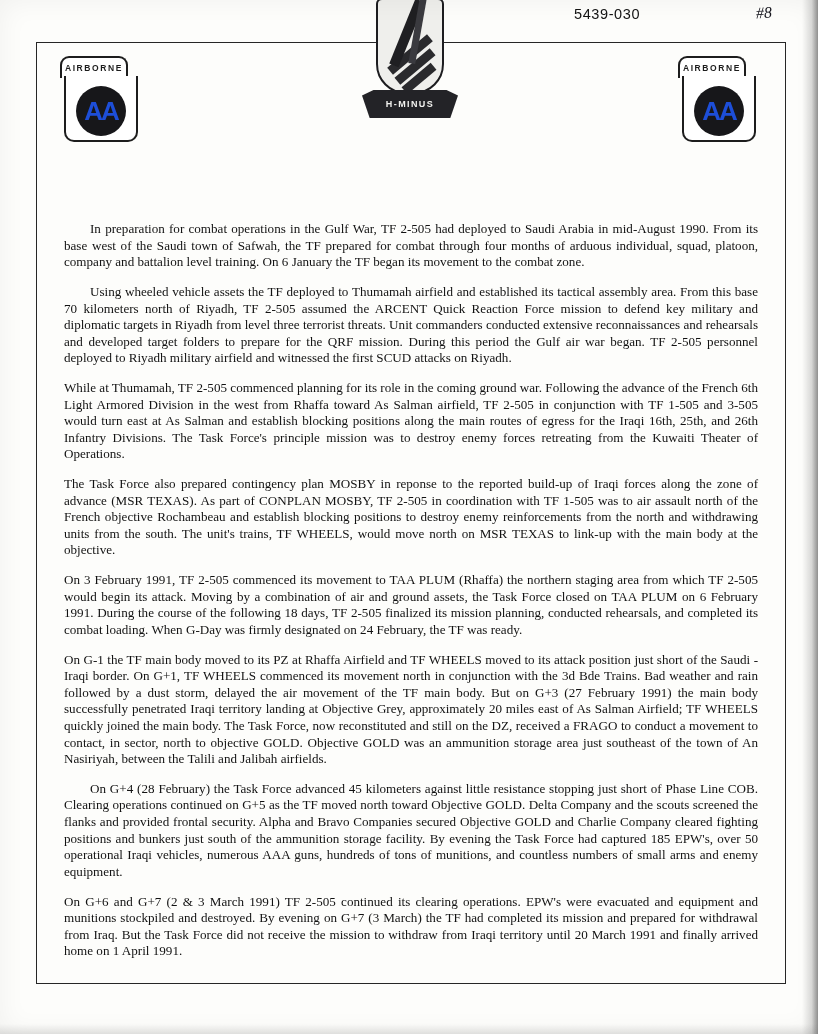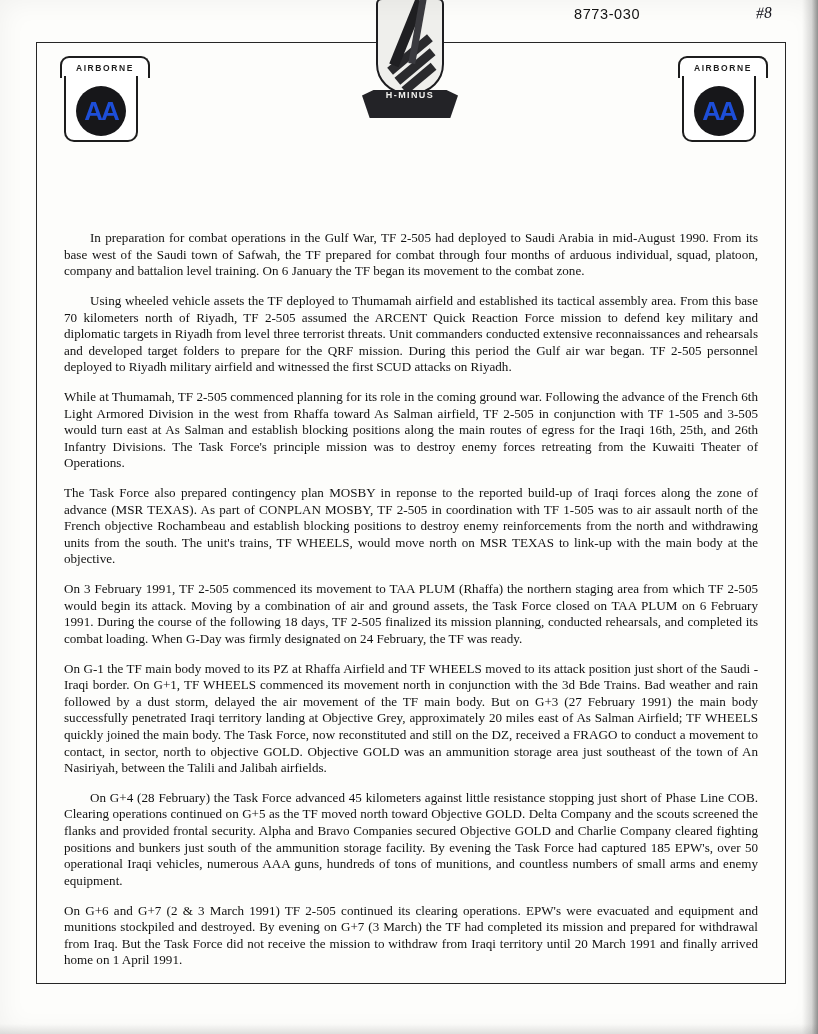--- a/index.html
+++ b/index.html
@@ -100,21 +100,21 @@
     width: 82px;
     height: 86px;
   }
   .patch.left { left: 24px; }
   .patch.right { left: 642px; }
 
   .patch .tab {
     position: absolute;
     top: 0;
     left: 0;
-    width: 90px;
+    width: 68px;
     height: 22px;
     border: 2px solid #1d1d1d;
     border-bottom: none;
     border-radius: 9px 9px 0 0;
     background: #ffffff;
     box-sizing: border-box;
     display: flex;
     align-items: center;
     justify-content: center;
   }
@@ -218,36 +218,36 @@
   .crest .ribbon {
     position: absolute;
     left: 16px;
     top: 126px;
     width: 96px;
     height: 28px;
     background: #232327;
     border-radius: 4px;
     clip-path: polygon(0% 20%, 12% 0%, 88% 0%, 100% 20%, 92% 100%, 8% 100%);
     display: flex;
-    align-items: flex-start;
+    align-items: center;
     justify-content: center;
   }
   .crest .ribbon span {
     font-family: "Liberation Sans", sans-serif;
     font-size: 9px;
     letter-spacing: 1.4px;
     color: #f2f2ef;
     font-weight: bold;
   }
 
   
   .body-text {
     position: absolute;
     left: 64px;
-    top: 217px;
+    top: 208px;
     width: 694px;
   }
   .para {
     font-family: "Liberation Serif", serif;
     font-size: 13.1px;
     line-height: 16.6px;
     text-align: justify;
     color: #121212;
     margin-bottom: 11px;
     letter-spacing: 0.0px;
@@ -256,21 +256,21 @@
   .para.indent {
     text-indent: 26px;
   }
   .para:last-child { margin-bottom: 12px; }
 </style>
 </head>
 <body>
 
 <div class="scan-page">
 
-  <div class="doc-number">8773-030</div>
+  <div class="doc-number">5439-030</div>
   <div class="page-mark">#8</div>
 
   <div class="frame">
     <div class="frame-inner-shadow"></div>
   </div>
 
   <div class="insignia-row">
 
     <div class="patch left">
       <div class="tab">

